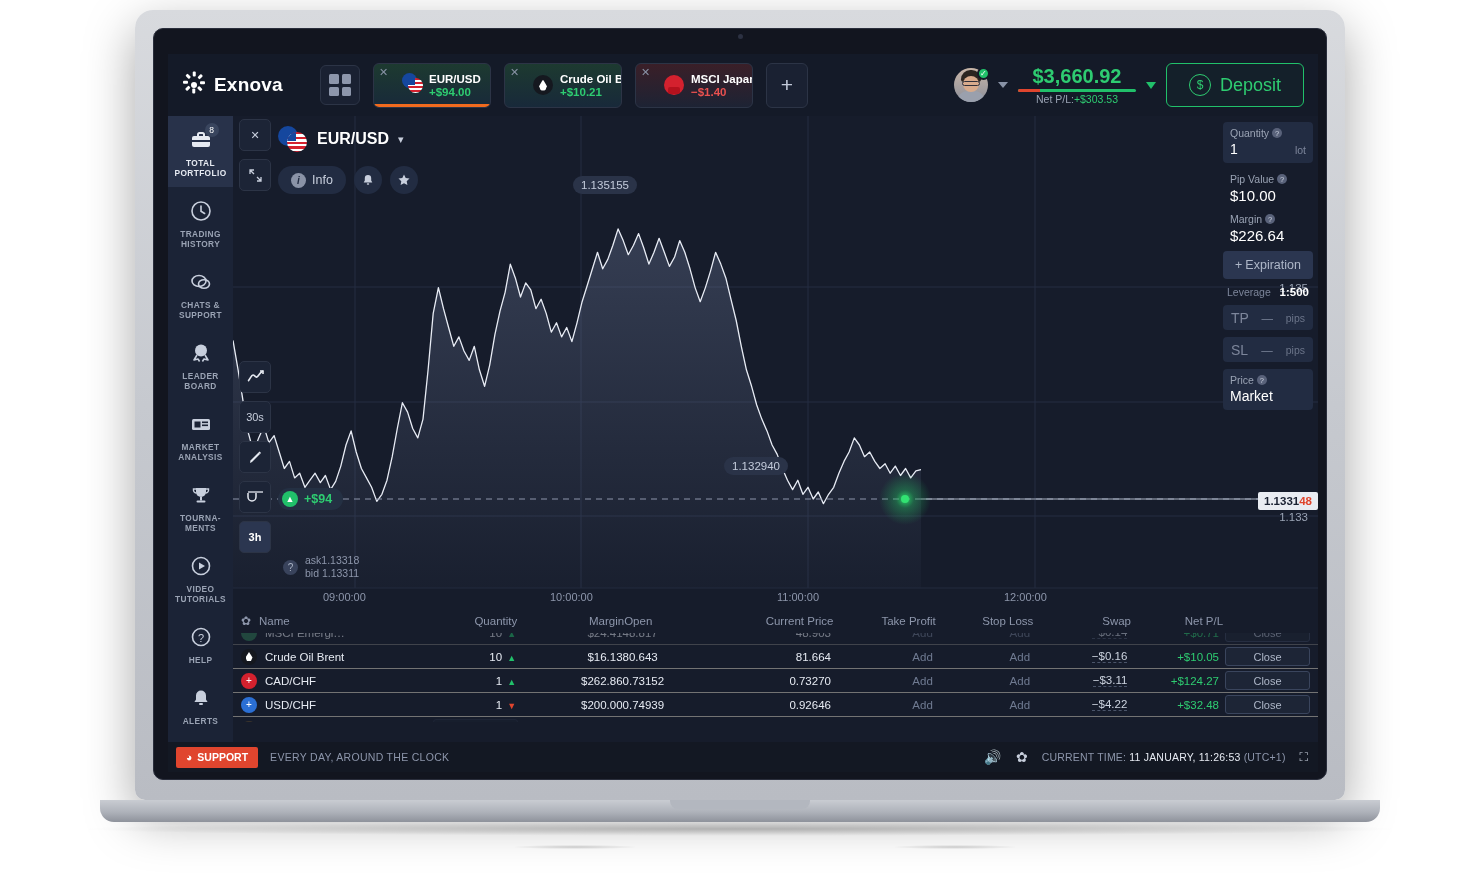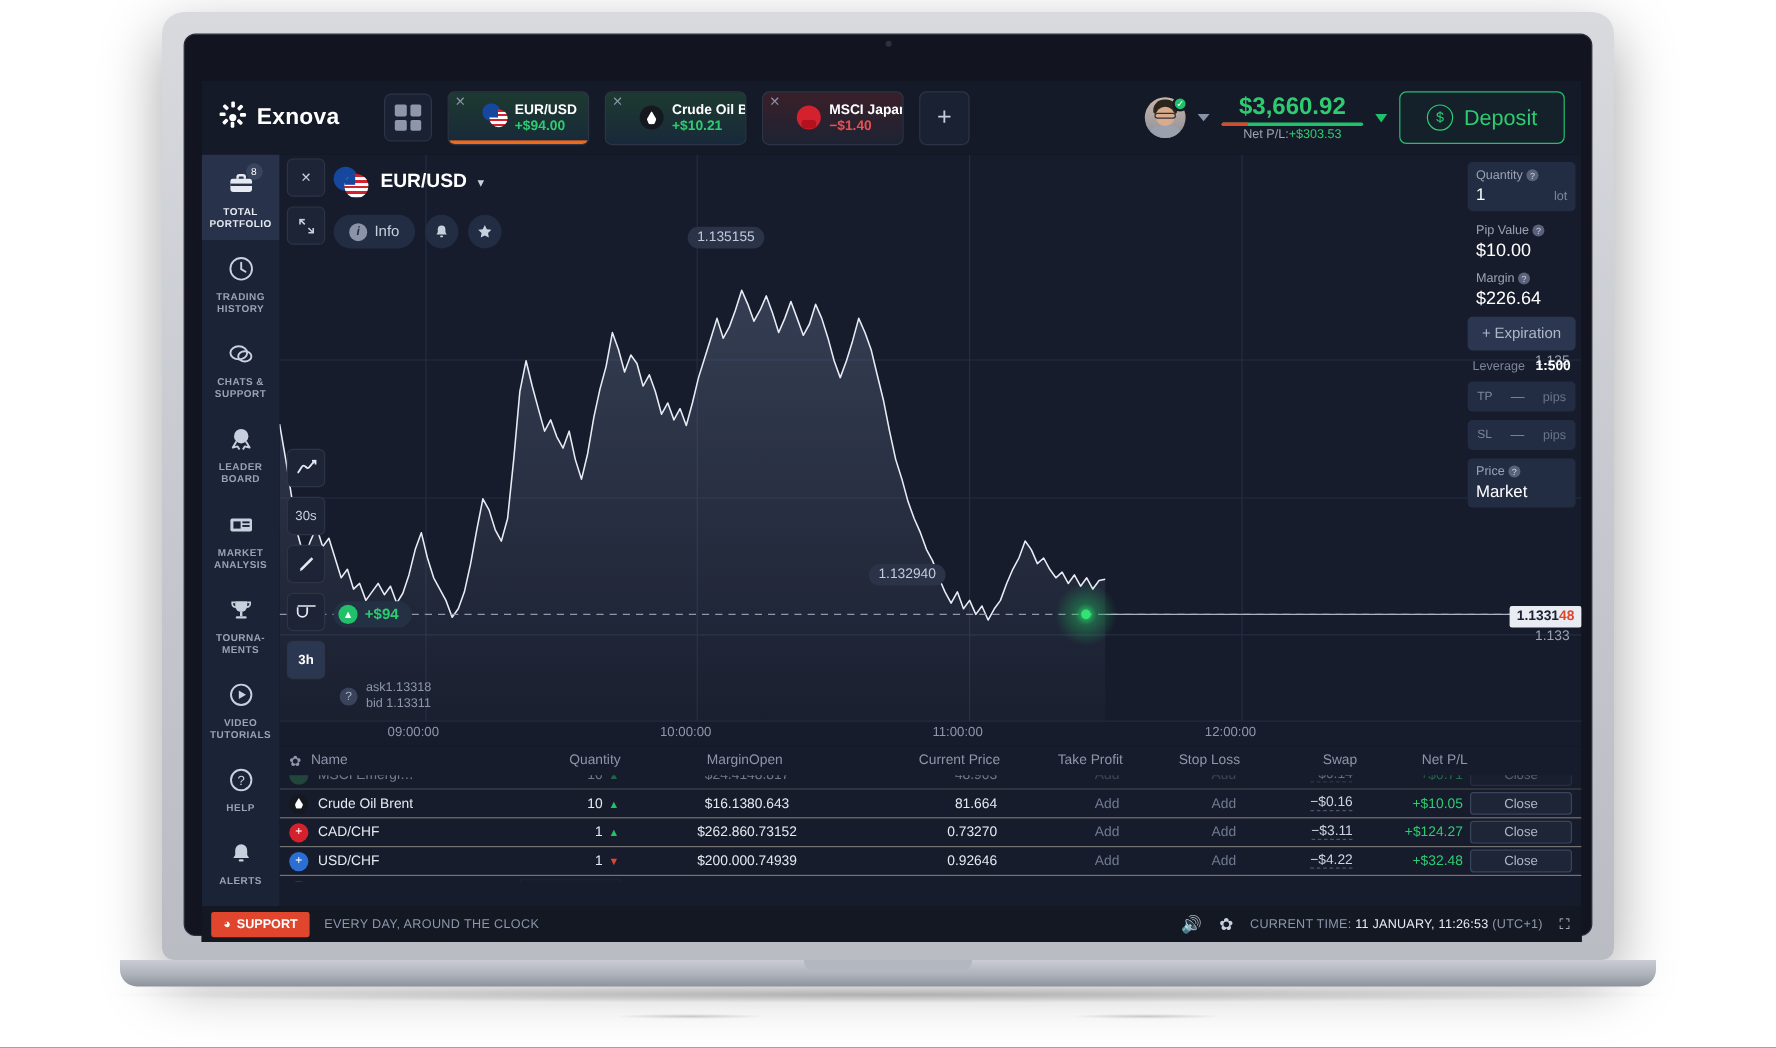--- a/index.html
+++ b/index.html
@@ -48,21 +48,21 @@
   }
   #base-line-l, #base-line-r {
     position: absolute; top: 835px; height: 4px;
     background: radial-gradient(ellipse at center, rgba(0,0,0,0.18), rgba(0,0,0,0) 75%);
   }
   #base-line-l { left: 380px; width: 120px; }
   #base-line-r { left: 760px; width: 120px; }
 
   
   #screen {
-    position: absolute; left: 168px; top: 67px;
+    position: absolute; left: 168px; top: 54px;
     width: 1150px; height: 718px;
     background: #101521;
     overflow: hidden;
   }
 
   
   #topbar {
     position: absolute; left: 0; top: 0; width: 1150px; height: 62px;
     background: #141a28;
     display: flex; align-items: center;
@@ -236,21 +236,21 @@
     background: #2b3консоль; background: #2b3650; border-radius: 4px; color: #aeb7c8; font-size: 12.5px;
     height: 28px; display: flex; align-items: center; justify-content: center; gap: 3px; margin-bottom: 7px;
   }
   #leverage-row { display: flex; justify-content: space-between; padding: 0 4px 7px; }
   #leverage-row .lv-l { color: #7d869b; font-size: 10.5px; }
   #leverage-row .lv-v { color: #fff; font-size: 11.5px; font-weight: bold; }
   .tpsl {
     background: #222c42; border-radius: 4px; height: 25px; margin-bottom: 7px;
     display: flex; align-items: center; justify-content: space-between; padding: 0 8px;
   }
-  .tpsl .k { color: #7d869b; font-size: 10px; }
+  .tpsl .k { color: #7d869b; font-size: 14px; }
   .tpsl .d { color: #7d869b; font-size: 11.5px; }
   .tpsl .u { color: #6b7governed; color: #6b7489; font-size: 10.5px; }
 
   
   #positions {
     position: absolute; left: 65px; top: 555px; width: 1085px; height: 163px;
     background: #161c2b;
   }
   #pos-tabrow { height: 26px; display: flex; align-items: center; background: #141a28; }
   #pos-tab {

